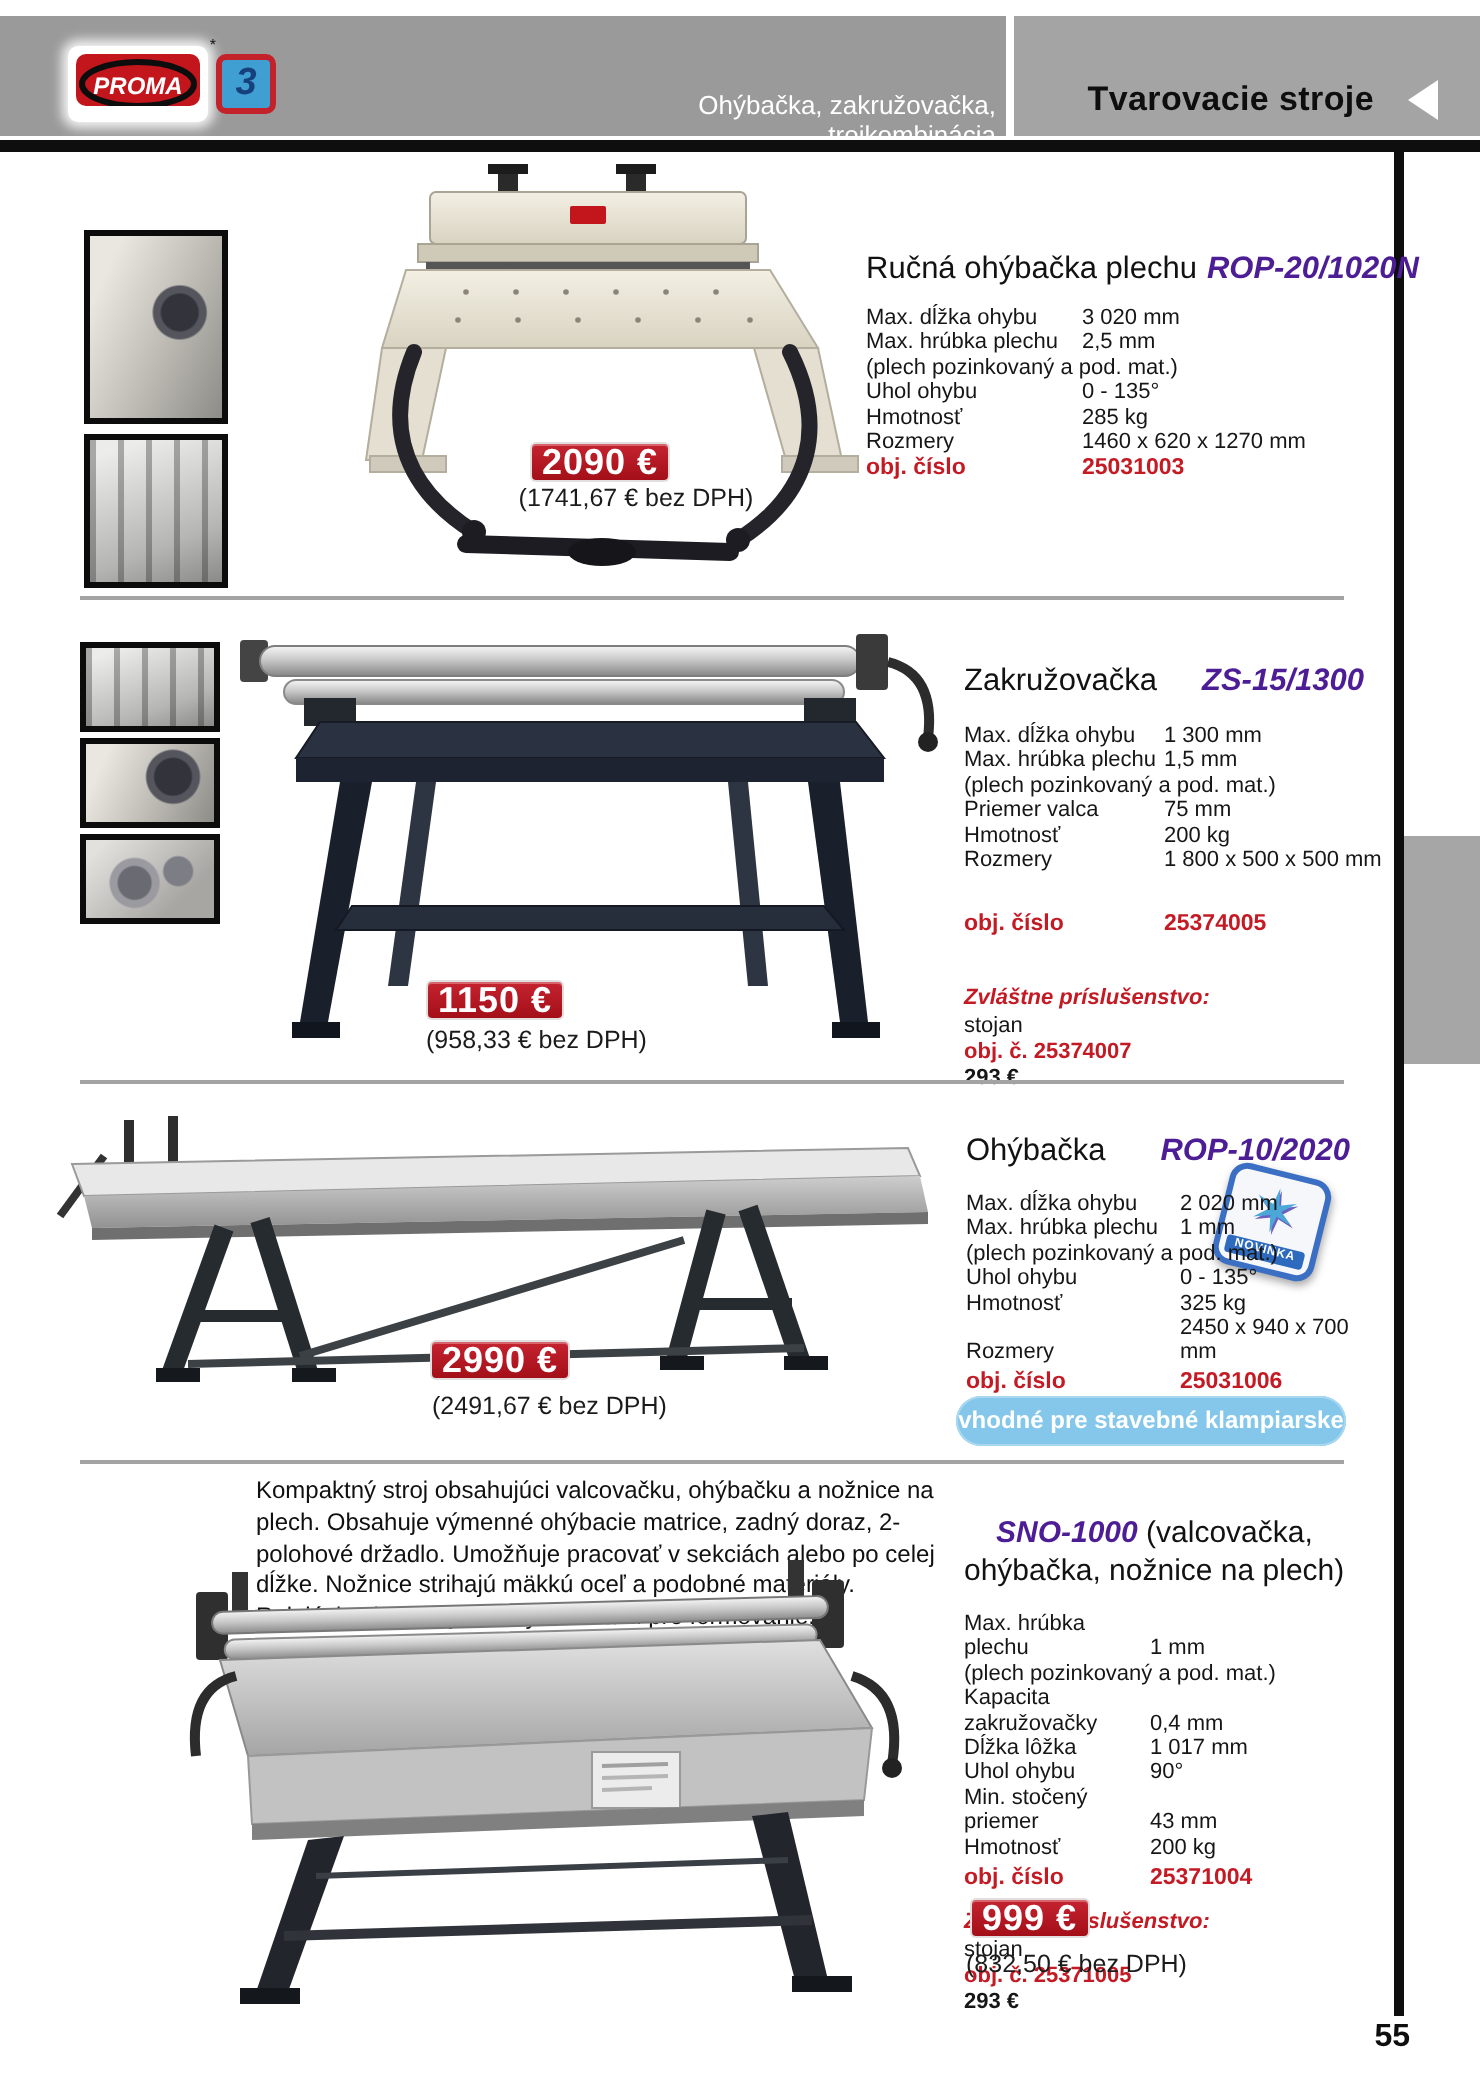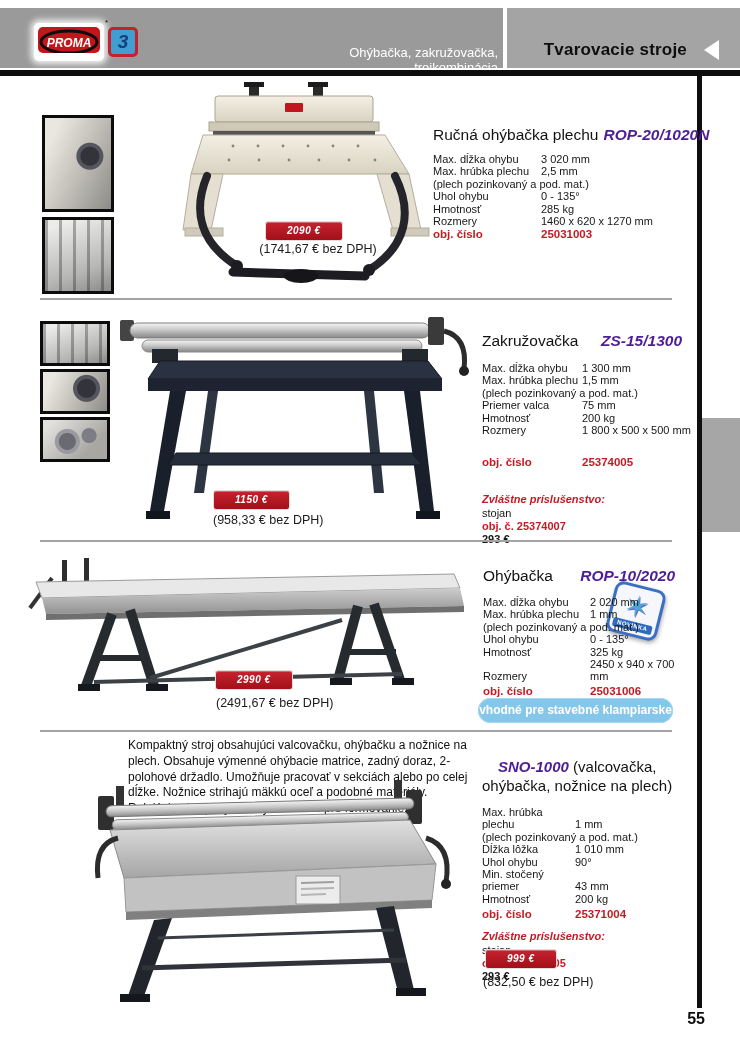--- a/index.html
+++ b/index.html
@@ -24,23 +24,23 @@
   .side-tab{position:absolute;left:702px;top:418px;width:38px;height:114px;background:#a6a6a6;}
   .page-num{position:absolute;left:655px;top:1010px;width:50px;text-align:right;font-weight:bold;font-size:16px;color:#0e0e0e;}
   
   .sep{position:absolute;left:40px;width:632px;height:2px;background:#a3a3a3;}
   .thumb{position:absolute;border:3px solid #0c0c0c;box-sizing:border-box;}
   .tskin-a{background:radial-gradient(circle at 68% 42%,#33333b 0 9px,#55555d 10px 13px,rgba(0,0,0,0) 14px),linear-gradient(115deg,#e9e7e0 15%,#bab8b1 60%,#8e8c88 100%);}
   .tskin-b{background:repeating-linear-gradient(90deg,rgba(40,40,40,.35) 0 3px,rgba(0,0,0,0) 3px 14px),linear-gradient(160deg,#ececea 10%,#b5b5b3 70%,#8a8a88 100%);}
   .tskin-c{background:radial-gradient(circle at 38% 55%,#6a6a72 0 8px,#9a9aa0 9px 12px,rgba(0,0,0,0) 13px),radial-gradient(circle at 72% 40%,#7d7d85 0 7px,rgba(0,0,0,0) 8px),linear-gradient(135deg,#e2e1dd 10%,#a7a6a2 75%);}
   .photo{position:absolute;}
   .photo svg{display:block;width:100%;height:100%;}
-  .price-badge{position:absolute;height:18px;line-height:18px;padding:0 21px;border-radius:2px;
+  .price-badge{position:absolute;height:18px;line-height:18px;padding:0 5px;border-radius:2px;
     background:linear-gradient(180deg,#c52330 0%,#a30f18 100%);box-shadow:inset 0 1px 0 rgba(255,255,255,.3),0 0 0 1px #e3dede;
-    color:#fff;font-weight:bold;font-size:10px;letter-spacing:.5px;white-space:nowrap;font-style:italic;}
+    color:#fff;font-weight:bold;font-size:18px;letter-spacing:.5px;white-space:nowrap;}
   .price-net{position:absolute;font-size:12.5px;color:#1b1b1b;white-space:nowrap;}
   .info{position:absolute;}
   .p-title{font-size:15.5px;color:#121212;white-space:nowrap;}
   .p-title.flex{display:flex;justify-content:space-between;}
   .model{color:#4c1d95;font-weight:bold;font-style:italic;margin-left:5px;}
   .spec-list{margin-top:9px;font-size:11px;line-height:12.4px;color:#161616;}
   .spec-row{display:flex;align-items:flex-end;}
   .spec-label{width:var(--lw,105px);flex:none;}
   .order-row{display:flex;font-size:11.5px;line-height:13px;font-weight:bold;color:#c41a24;}
   .order-row .o-label{width:var(--lw,105px);flex:none;}
@@ -382,22 +382,26 @@
     </div>
     <div class="spec-list" style="margin-top:11px">
         <div class="spec-row">
           <span class="spec-label">Max. hrúbka plechu</span>
           <span>1 mm</span>
         </div>
         <div class="spec-row">
           <span class="spec-label" style="width: auto;">(plech pozinkovaný a pod. mat.)</span>
         </div>
         <div class="spec-row">
+          <span class="spec-label">Kapacita zakružovačky</span>
+          <span>0,4 mm</span>
+        </div>
+        <div class="spec-row">
           <span class="spec-label">Dĺžka lôžka</span>
-          <span>1 010 mm</span>
+          <span>1 017 mm</span>
         </div>
         <div class="spec-row">
           <span class="spec-label">Uhol ohybu</span>
           <span>90°</span>
         </div>
         <div class="spec-row">
           <span class="spec-label">Min. stočený priemer</span>
           <span>43 mm</span>
         </div>
         <div class="spec-row">

